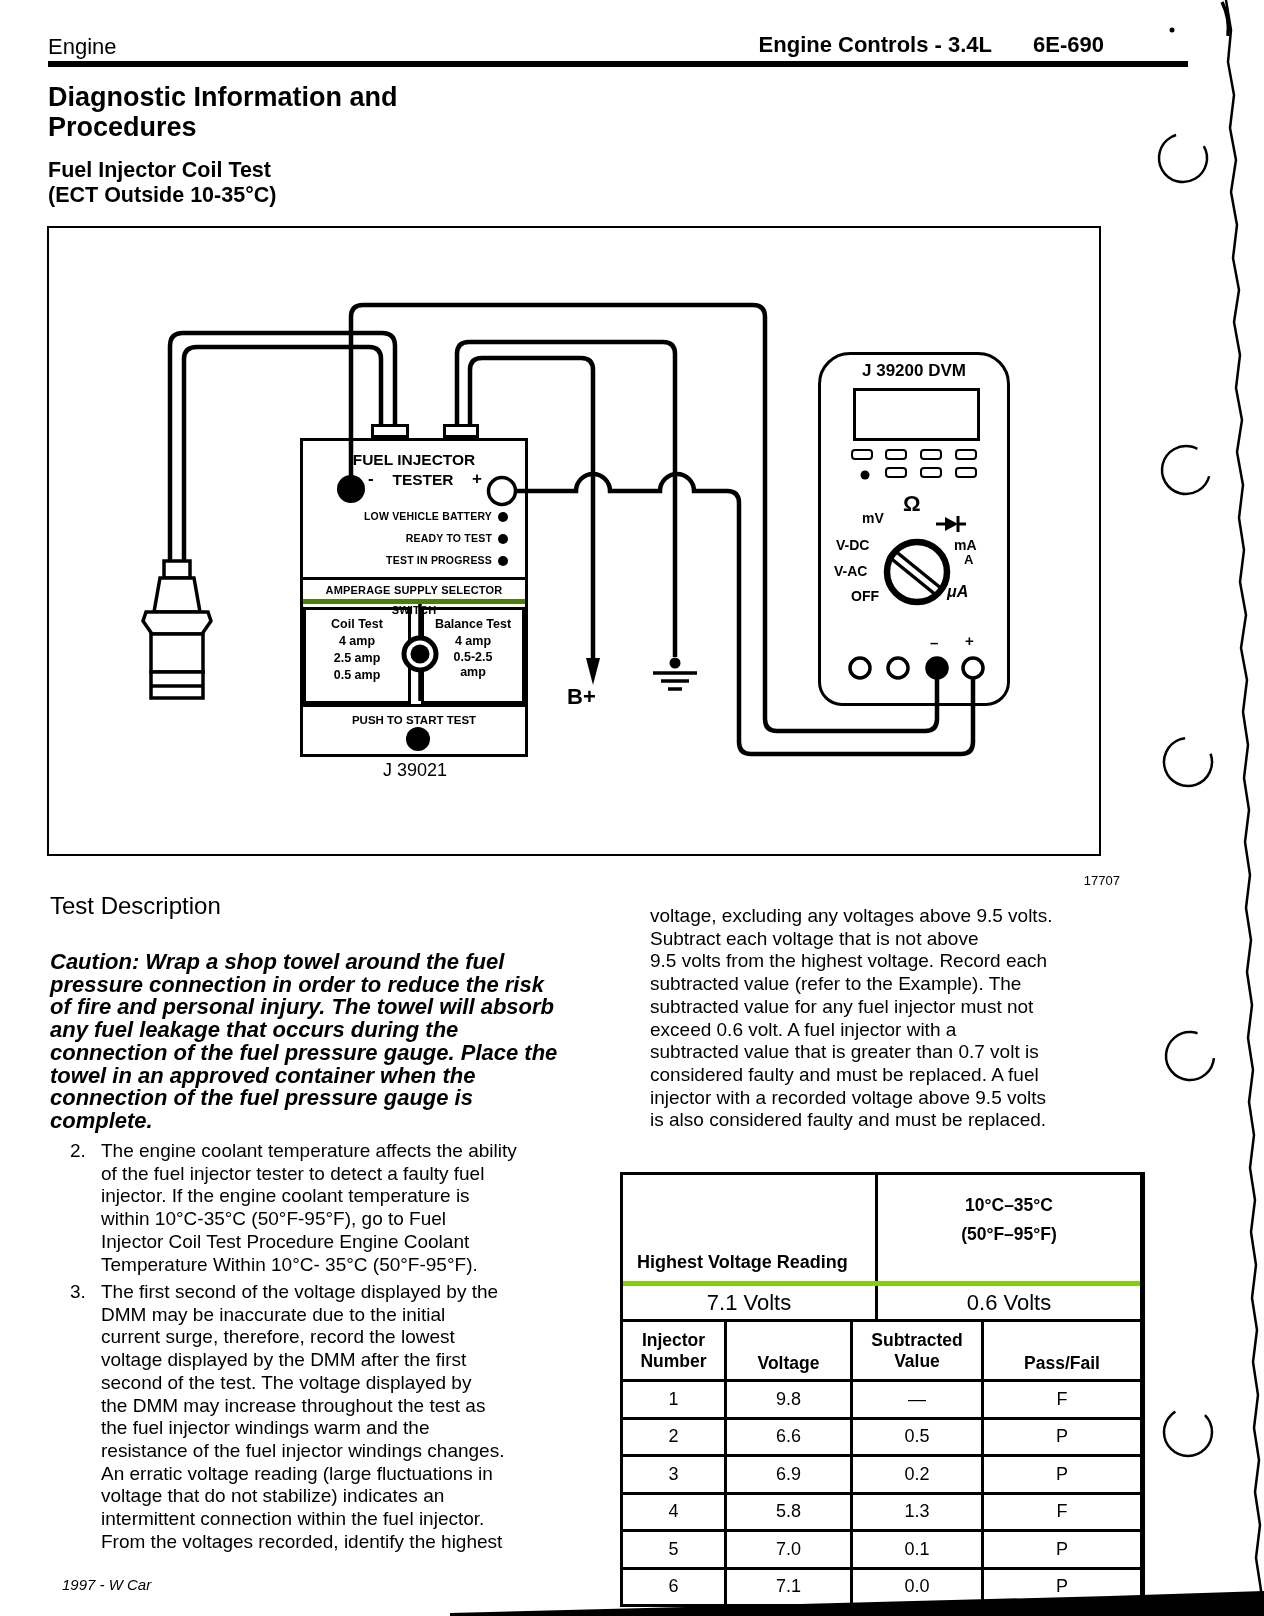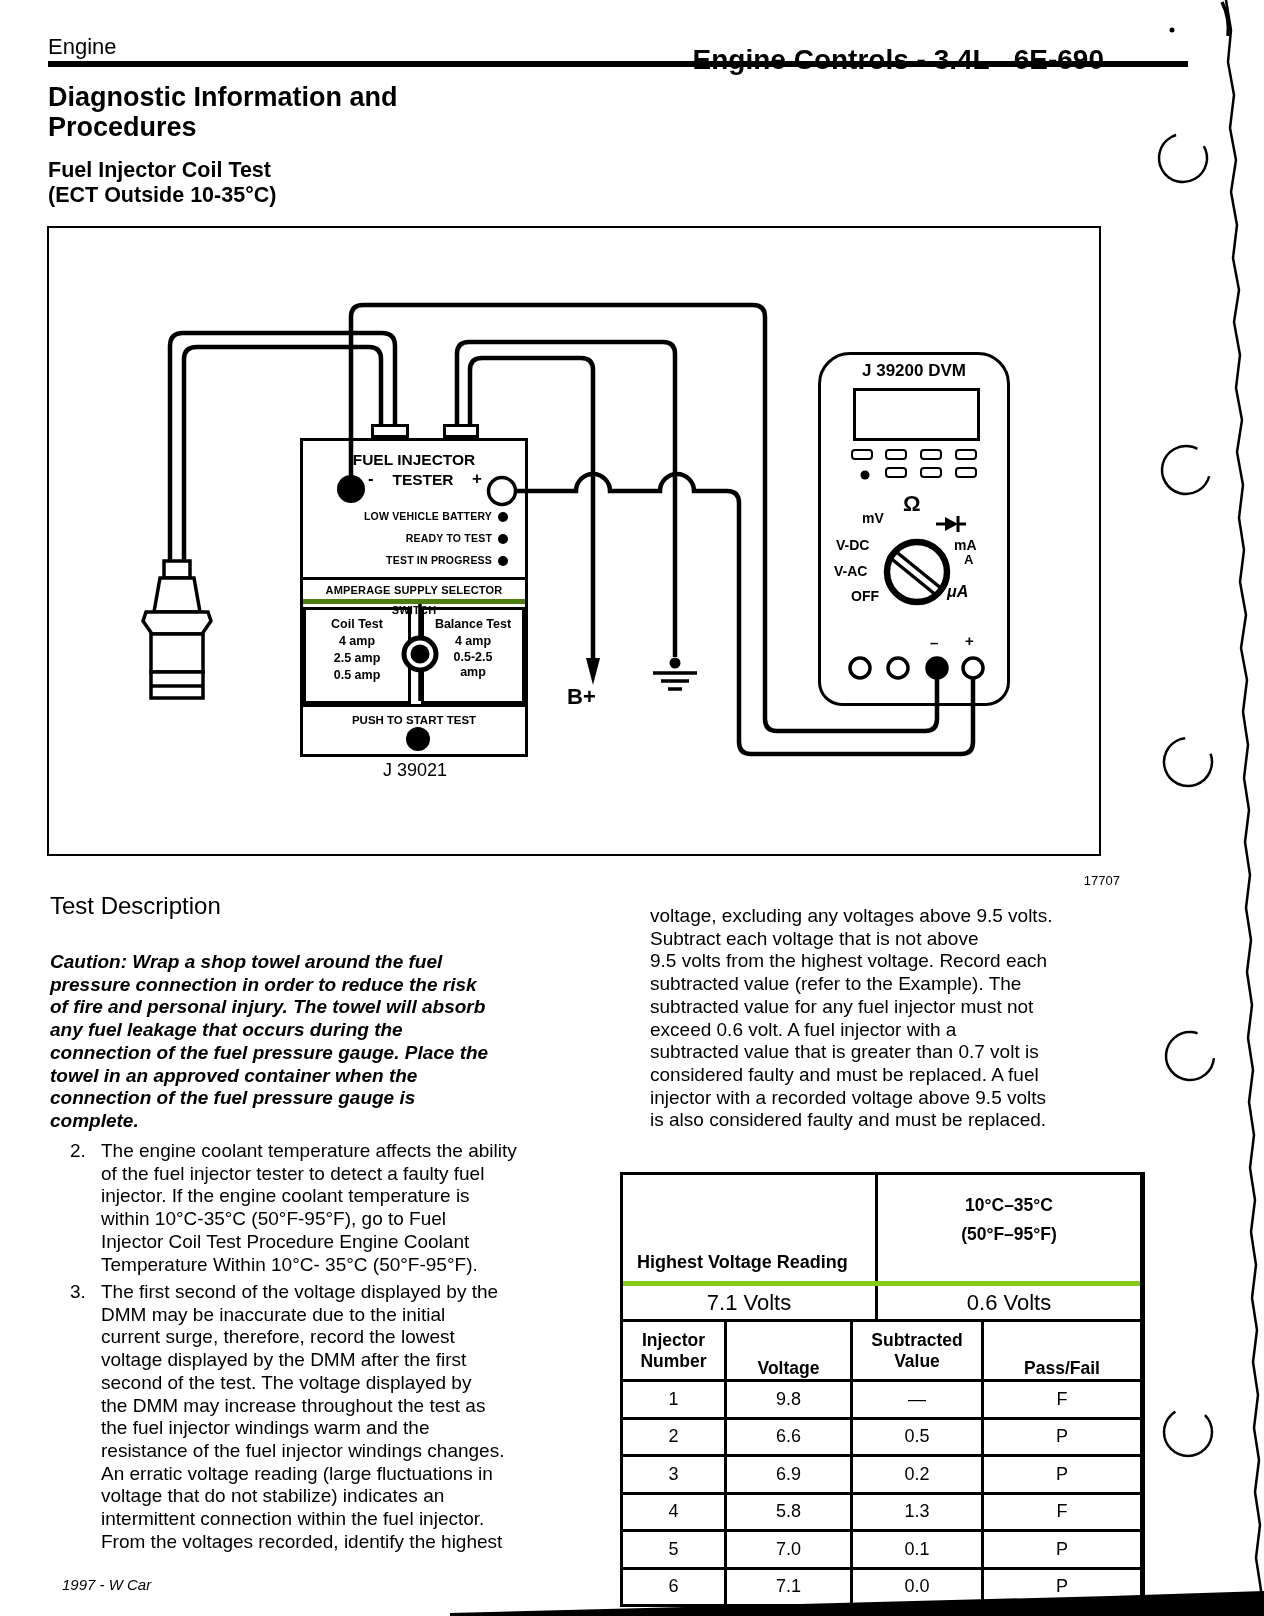--- a/index.html
+++ b/index.html
@@ -5,21 +5,21 @@
   html,body{margin:0;padding:0;background:#e8e8e8}
   .page{position:relative;width:1264px;height:1616px;background:#fff;color:#000;
         font-family:"Liberation Sans",sans-serif;overflow:hidden;margin:0 auto}
   .abs{position:absolute}
   .i{font-style:italic}
   .pre{white-space:pre-line}
   .ctr{text-align:center}
 
   
   .hdr-left{left:48px;top:34px;font-size:22px;font-weight:normal}
-  .hdr-right{right:160px;top:44px;font-size:28px;font-weight:bold;display:flex;gap:24px}
+  .hdr-right{right:160px;top:32px;font-size:22px;font-weight:bold;display:flex;gap:41px}
   .hdr-rule{left:48px;top:61px;width:1140px;height:6px;background:#000}
   .h1{left:48px;top:82px;font-size:27px;font-weight:bold;line-height:30px;white-space:pre-line}
   .h2{left:48px;top:158px;font-size:21.5px;font-weight:bold;line-height:25px;white-space:pre-line}
 
   
   .fig-frame{left:47px;top:226px;width:1050px;height:626px;border:2px solid #000;background:#fff}
   .fig-num{left:1040px;top:873px;width:80px;font-size:13px;text-align:right}
 
   
   .tester{left:300px;top:438px;width:228px;height:319px;border:3px solid #000;background:#fff;box-sizing:border-box}
@@ -38,41 +38,41 @@
   .dvm-title{position:absolute;left:0;right:0;top:6px;text-align:center;font-size:17px;font-weight:bold}
   .dvm-display{position:absolute;left:32px;top:33px;width:127px;height:53px;border:3px solid #000;box-sizing:border-box}
   .dvm-btn{position:absolute;width:22px;height:11px;border:2.5px solid #000;border-radius:4px;box-sizing:border-box}
 
   
   .dlbl{position:absolute;font-weight:bold}
   .ind{position:absolute;left:320px;width:172px;text-align:right;font-size:10.5px;font-weight:bold;letter-spacing:.2px}
 
   
   .sec-h{left:50px;top:892px;font-size:24px;font-weight:normal}
-  .caution{left:50px;top:951px;width:530px;font-size:19px;font-weight:bold;font-style:italic;line-height:22.7px}
+  .caution{left:50px;top:951px;width:530px;font-size:22px;font-weight:bold;font-style:italic;line-height:22.7px}
   .li-num{width:24px;font-size:19px}
   .li-txt{width:500px;font-size:19px;line-height:22.7px}
   .rcol-p{left:650px;top:905px;width:505px;font-size:19px;line-height:22.7px}
   .footer{left:62px;top:1576px;font-size:15px;font-style:italic}
 
   
   .tbl{position:absolute;left:620px;top:1172px;width:517px;border:3px solid #000;border-right-width:5px;
        background:#fff;box-sizing:content-box}
   .tr1{height:106px;display:flex}
   .tc-hl{width:255px;border-right:3px solid #000;box-sizing:border-box;display:flex;align-items:flex-end;
          padding:0 0 8px 14px;font-weight:bold;font-size:18px}
   .tc-hr{flex:1;display:flex;flex-direction:column;align-items:center;padding-top:12px;
          font-weight:bold;font-size:17.5px;text-align:center;line-height:22px}
   .tc-hr .gap{margin-top:7px}
   .tr2{height:33px;border-top:5px solid #84cc16;display:flex;font-weight:normal;font-size:22px}
   .tr2 .c1{width:255px;border-right:3px solid #000;box-sizing:border-box;display:flex;align-items:center;justify-content:center}
   .tr2 .c2{flex:1;display:flex;align-items:center;justify-content:center}
   .tr3{height:57px;border-top:3px solid #000;display:flex;font-weight:bold;font-size:17.5px;text-align:center;line-height:21px}
   .tr3 .cc{box-sizing:border-box;display:flex;align-items:center;justify-content:center}
-  .tr3 .ce{box-sizing:border-box;display:flex;align-items:flex-end;justify-content:center;}
+  .tr3 .ce{box-sizing:border-box;display:flex;align-items:flex-end;justify-content:center;padding-bottom:5px}
   .trd{height:34.5px;border-top:3px solid #000;display:flex;font-size:18px;text-align:center}
   .cw1{width:104px;border-right:3px solid #000}
   .cw2{width:126px;border-right:3px solid #000}
   .cw3{width:131px;border-right:3px solid #000}
   .cw4{flex:1}
   .trd>div{box-sizing:border-box;display:flex;align-items:center;justify-content:center;height:100%}
 
   svg.art{position:absolute;left:0;top:0;pointer-events:none}
   .z1{z-index:1}.z5{z-index:5}.z6{z-index:6}
 </style>

